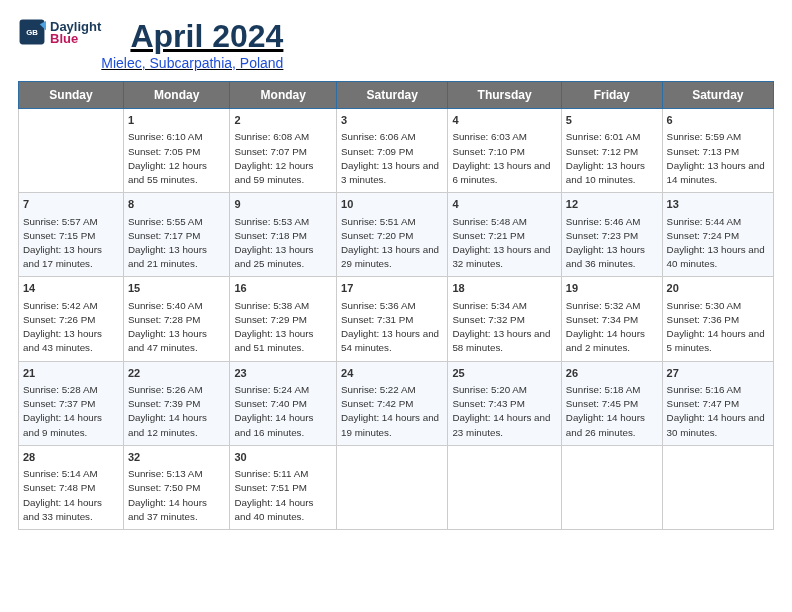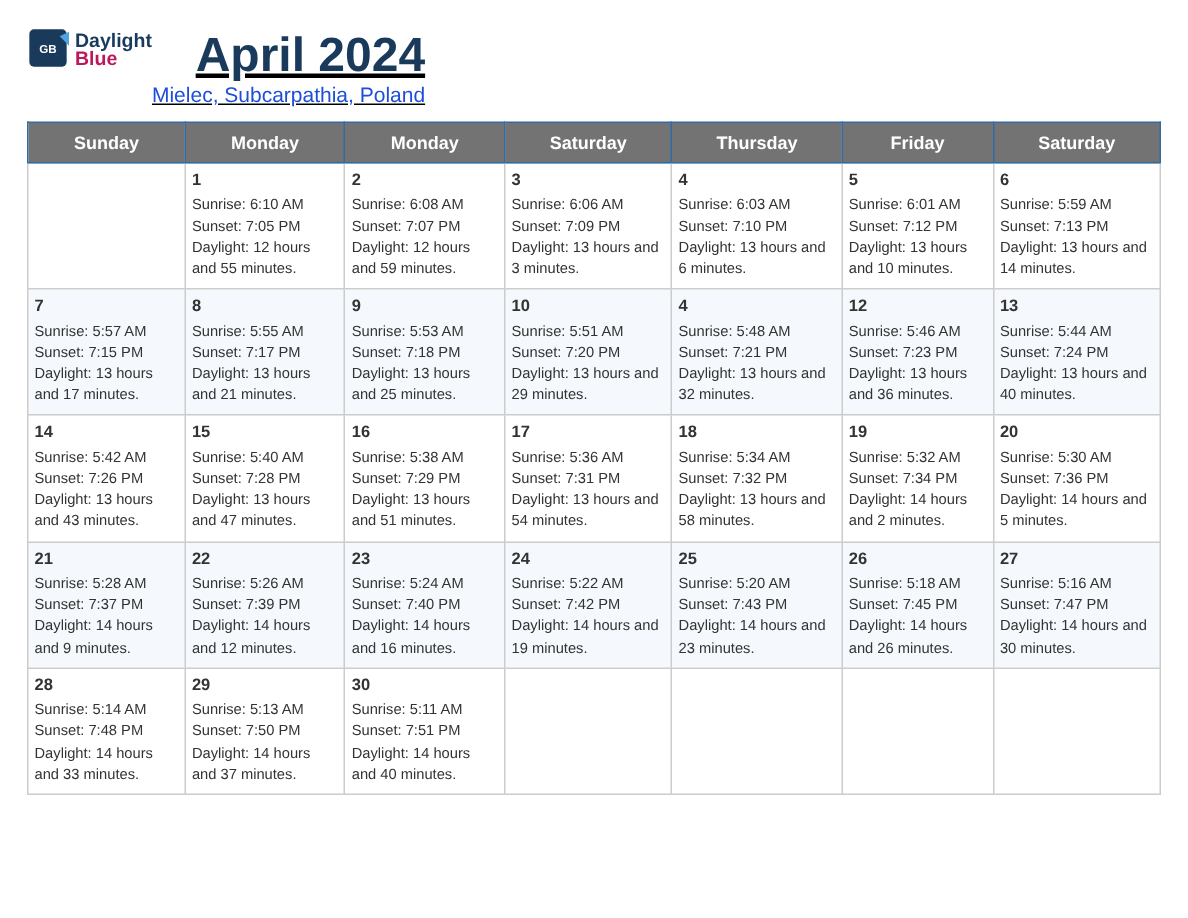--- a/index.html
+++ b/index.html
@@ -317,21 +317,21 @@
         </tr>
         <tr>
           <td>
             <span class="day-num">28</span>
             <div class="cell-content">Sunrise: 5:14 AM
 Sunset: 7:48 PM
 Daylight: 14 hours
 and 33 minutes.</div>
           </td>
           <td>
-            <span class="day-num">29</span>
+            <span class="day-num">32</span>
             <div class="cell-content">Sunrise: 5:13 AM
 Sunset: 7:50 PM
 Daylight: 14 hours
 and 37 minutes.</div>
           </td>
           <td>
             <span class="day-num">30</span>
             <div class="cell-content">Sunrise: 5:11 AM
 Sunset: 7:51 PM
 Daylight: 14 hours

